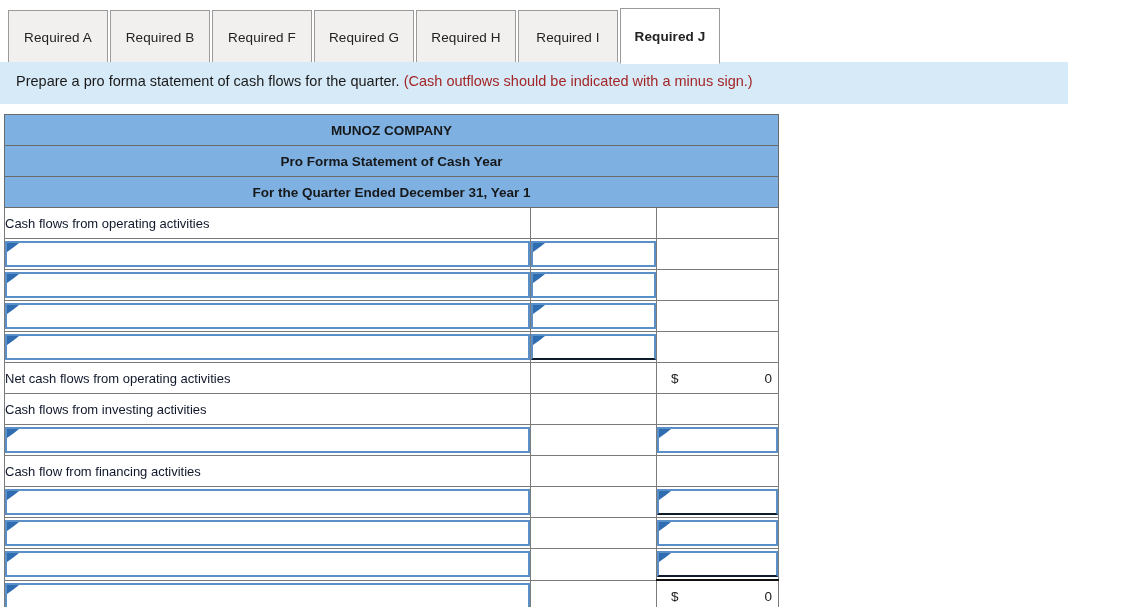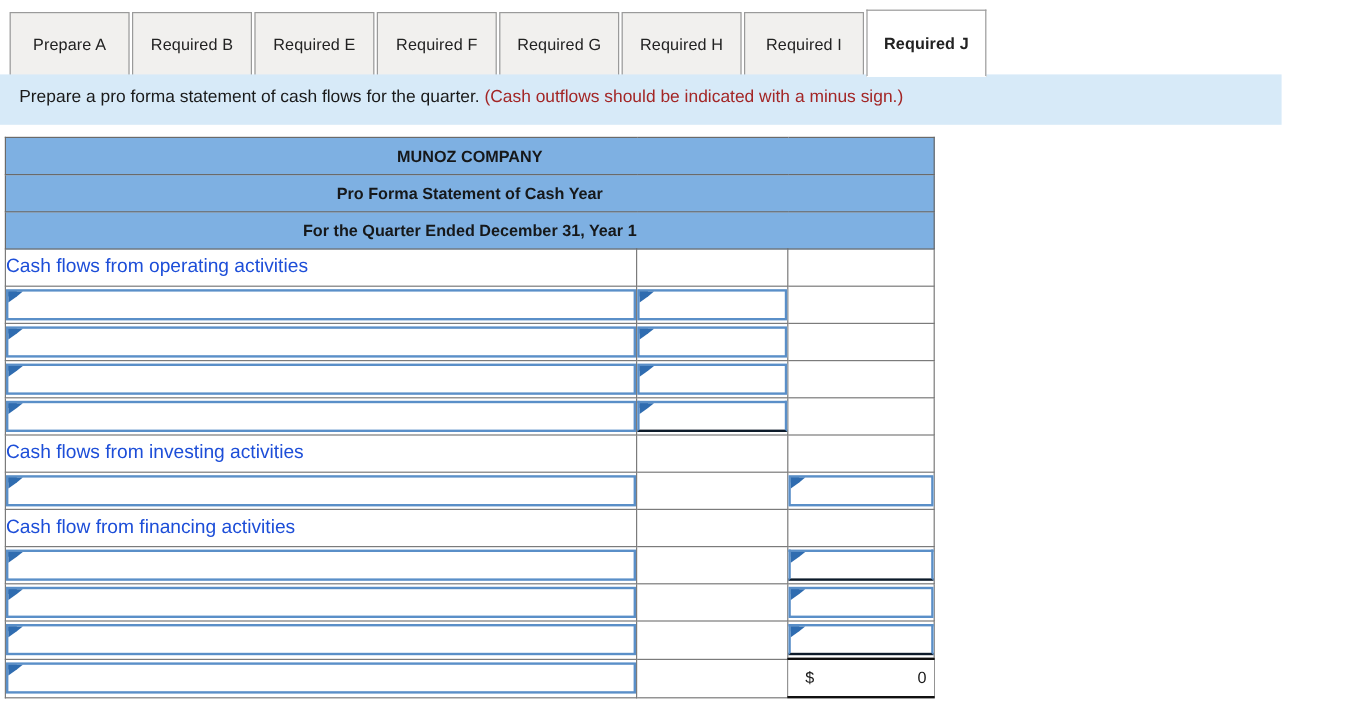--- a/index.html
+++ b/index.html
@@ -100,22 +100,22 @@
     background: #7eb0e2 !important;
     text-align: center;
     font-weight: bold;
     font-size: 13.5px;
     color: #16181a;
     border-color: #6a6a6a !important;
   }
 
   .text-cell {
     padding-left: 4px;
-    font-size: 16px;
-    color: #1d4ed8;
+    font-size: 13px;
+    color: #0f172a;
     white-space: nowrap;
   }
 
   
   .money {
     position: relative;
     font-size: 13.5px;
     color: #1a1a1a;
   }
   .money .cur {
@@ -155,27 +155,24 @@
     border-bottom: 5px solid transparent;
     border-right: 5px solid transparent;
   }
 </style>
 </head>
 <body>
 
 <div id="tab-strip">
   <div id="tab-list">
       <div class="tab">
-        <span class="tab-label">Prepare A</span>
+        <span class="tab-label">Required A</span>
       </div>
       <div class="tab">
         <span class="tab-label">Required B</span>
-      </div>
-      <div class="tab">
-        <span class="tab-label">Required E</span>
       </div>
       <div class="tab">
         <span class="tab-label">Required F</span>
       </div>
       <div class="tab">
         <span class="tab-label">Required G</span>
       </div>
       <div class="tab">
         <span class="tab-label">Required H</span>
       </div>
@@ -245,20 +242,28 @@
       <tr>
         <td class="cell-input">
           <div class="dropbox"></div>
         </td>
         <td class="cell-input">
           <div class="dropbox dark-under"></div>
         </td>
         <td></td>
       </tr>
       <tr>
+        <td class="text-cell">Net cash flows from operating activities</td>
+        <td></td>
+        <td class="money">
+          <span class="cur">$</span>
+          <span class="amt">0</span>
+        </td>
+      </tr>
+      <tr>
         <td class="text-cell">Cash flows from investing activities</td>
         <td></td>
         <td></td>
       </tr>
       <tr>
         <td class="cell-input">
           <div class="dropbox"></div>
         </td>
         <td></td>
         <td class="cell-input">

